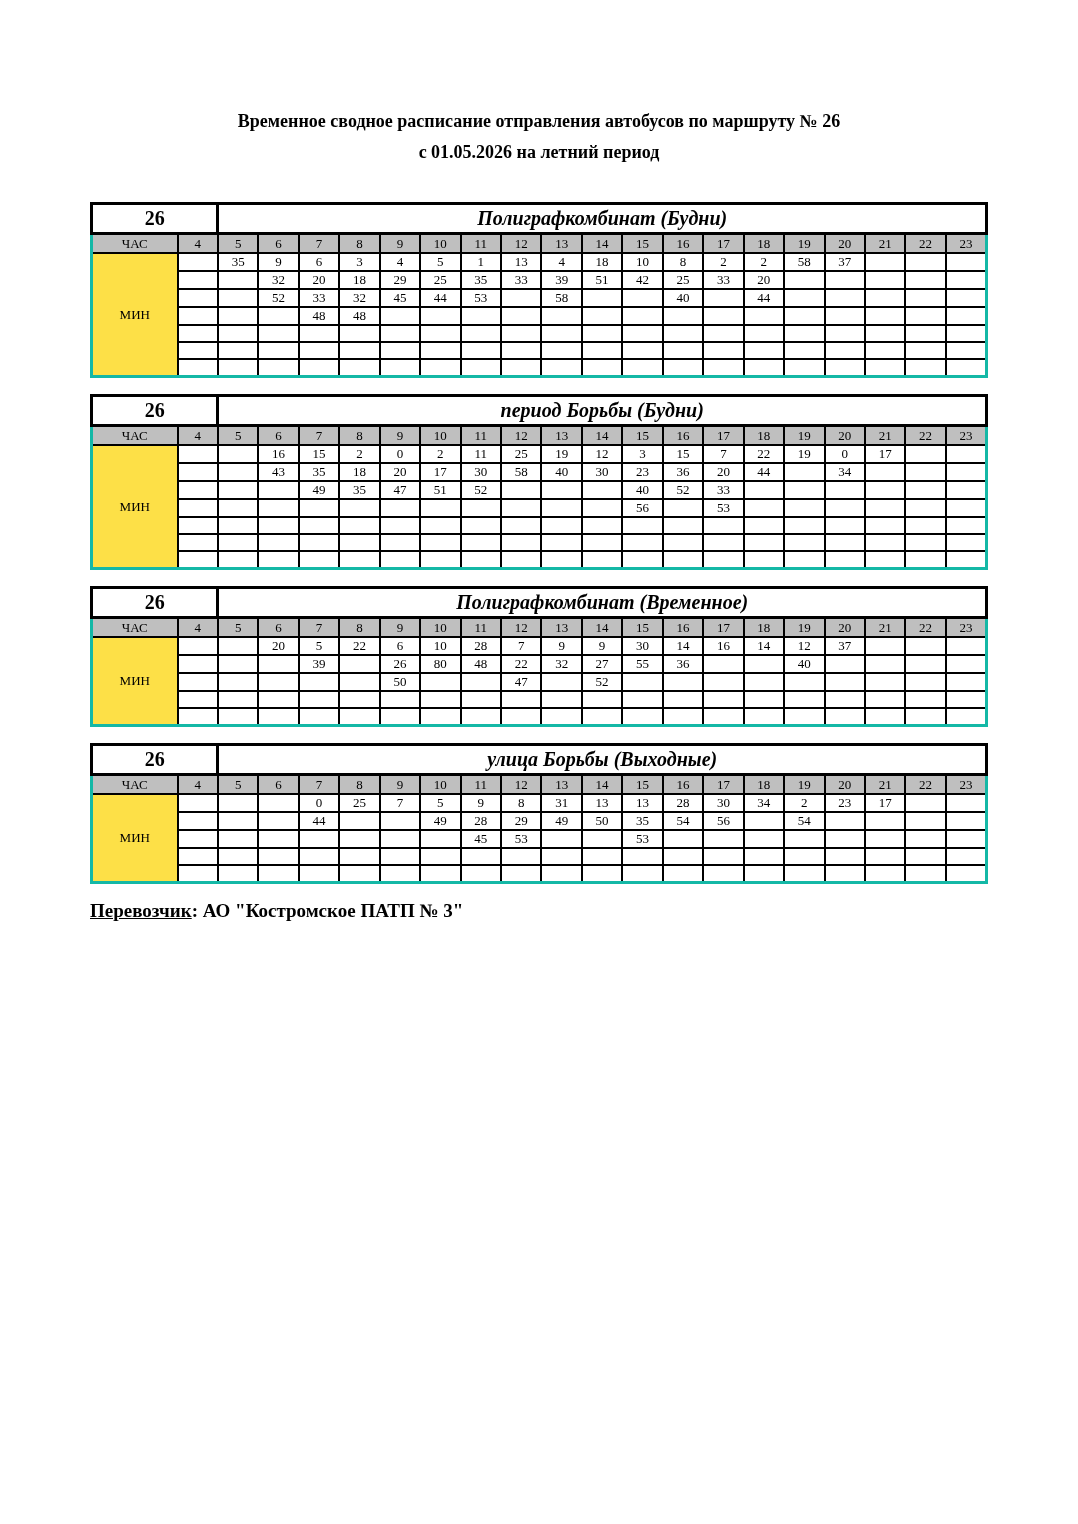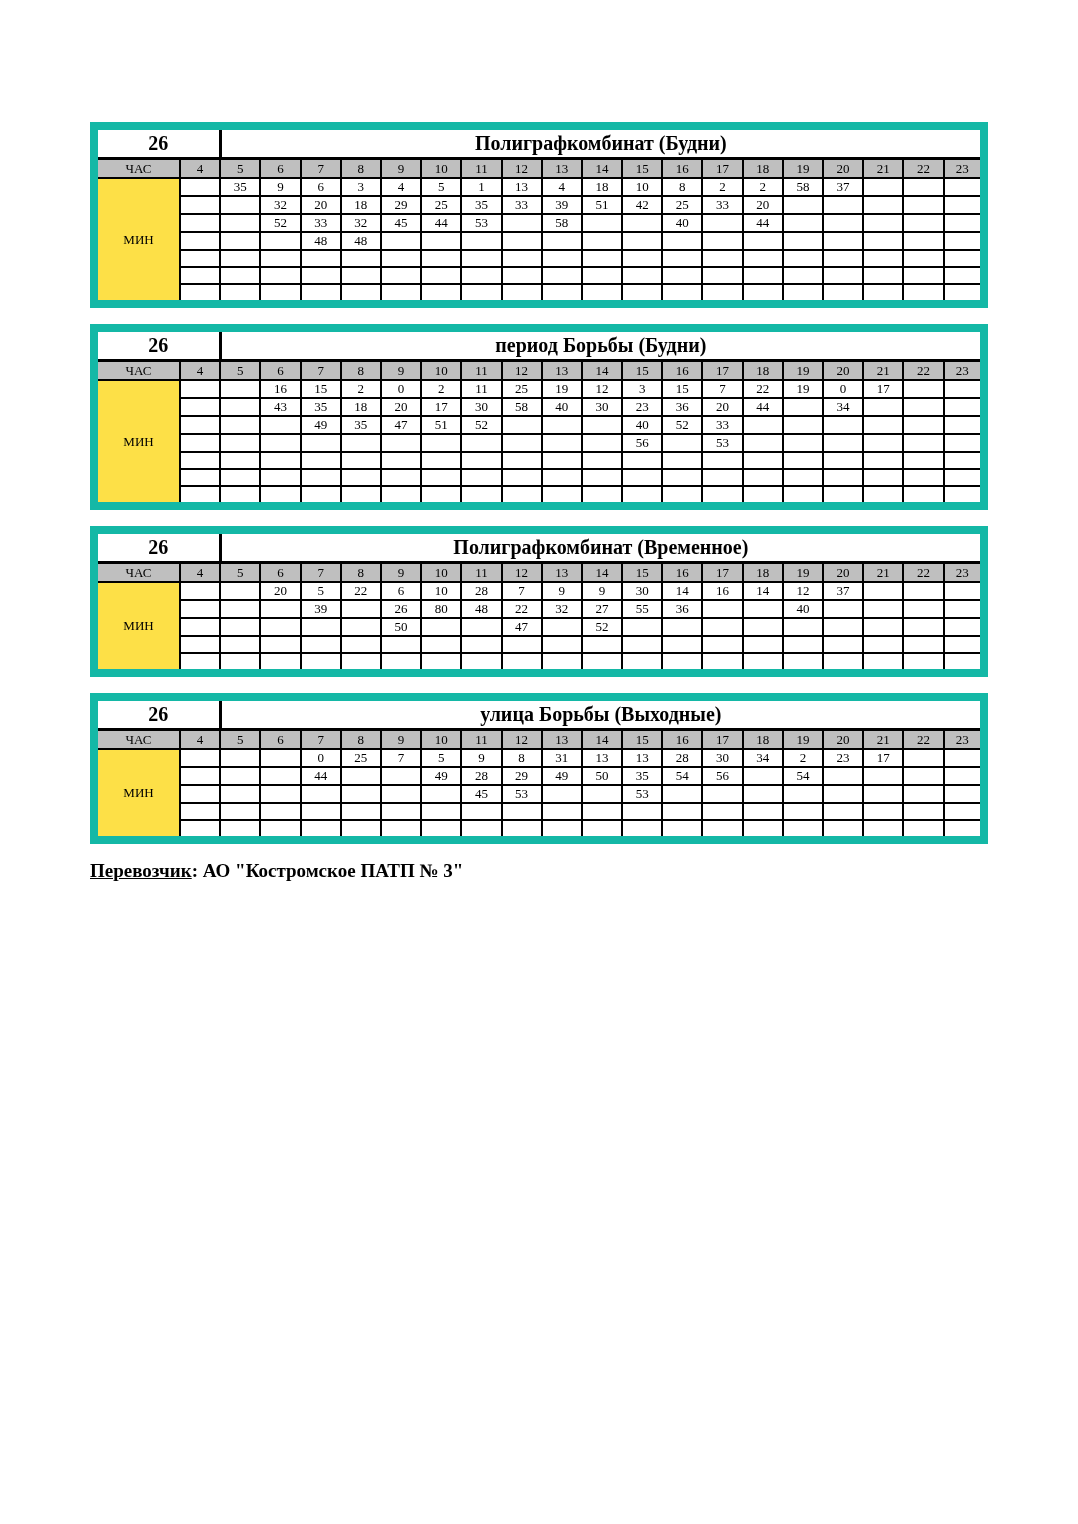--- a/index.html
+++ b/index.html
@@ -18,38 +18,38 @@
     font-weight: bold;
     font-size: 18px;
     line-height: 31px;
     margin-bottom: 34px;
   }
   table.schedule {
     border-collapse: collapse;
     table-layout: fixed;
     width: 898px;
     margin-top: 16px;
-    border: 8px solid #14b8a6;
+    border: 3px solid #14b8a6;
   }
   table.schedule td {
     border: 2px solid #000;
     padding: 0;
     text-align: center;
     vertical-align: middle;
     overflow: hidden;
     white-space: nowrap;
   }
   col.c-label { width: 86px; }
   tr.title-row td {
     border-width: 3px;
     height: 27px;
     font-weight: bold;
     font-size: 20px;
   }
-  td.endpoint-cell { text-align: left; padding-left: 5px; }
+  td.endpoint-cell { text-align: left; padding-left: 5px; font-style: italic; }
   tr.hour-row td {
     background: #bfbfbf;
     height: 17px;
     font-size: 13px;
   }
   tr.min-row td {
     height: 15px;
     font-size: 13px;
   }
   td.min-label-cell { background: #fde047; }
@@ -59,20 +59,24 @@
     font-size: 19px;
   }
   .carrier .u { text-decoration: underline; margin-top: 33px; }
 </style>
 </head>
 <body>
 
 <div class="page">
   <div class="content">
 
+    <div class="doc-title">
+      <div>Временное сводное расписание отправления автобусов по маршруту № 26</div>
+      <div>с 01.05.2026 на летний период</div>
+    </div>
 
     <table class="schedule">
         <colgroup>
           <col class="c-label">
           <col class="c-hour">
           <col class="c-hour">
           <col class="c-hour">
           <col class="c-hour">
           <col class="c-hour">
           <col class="c-hour">

